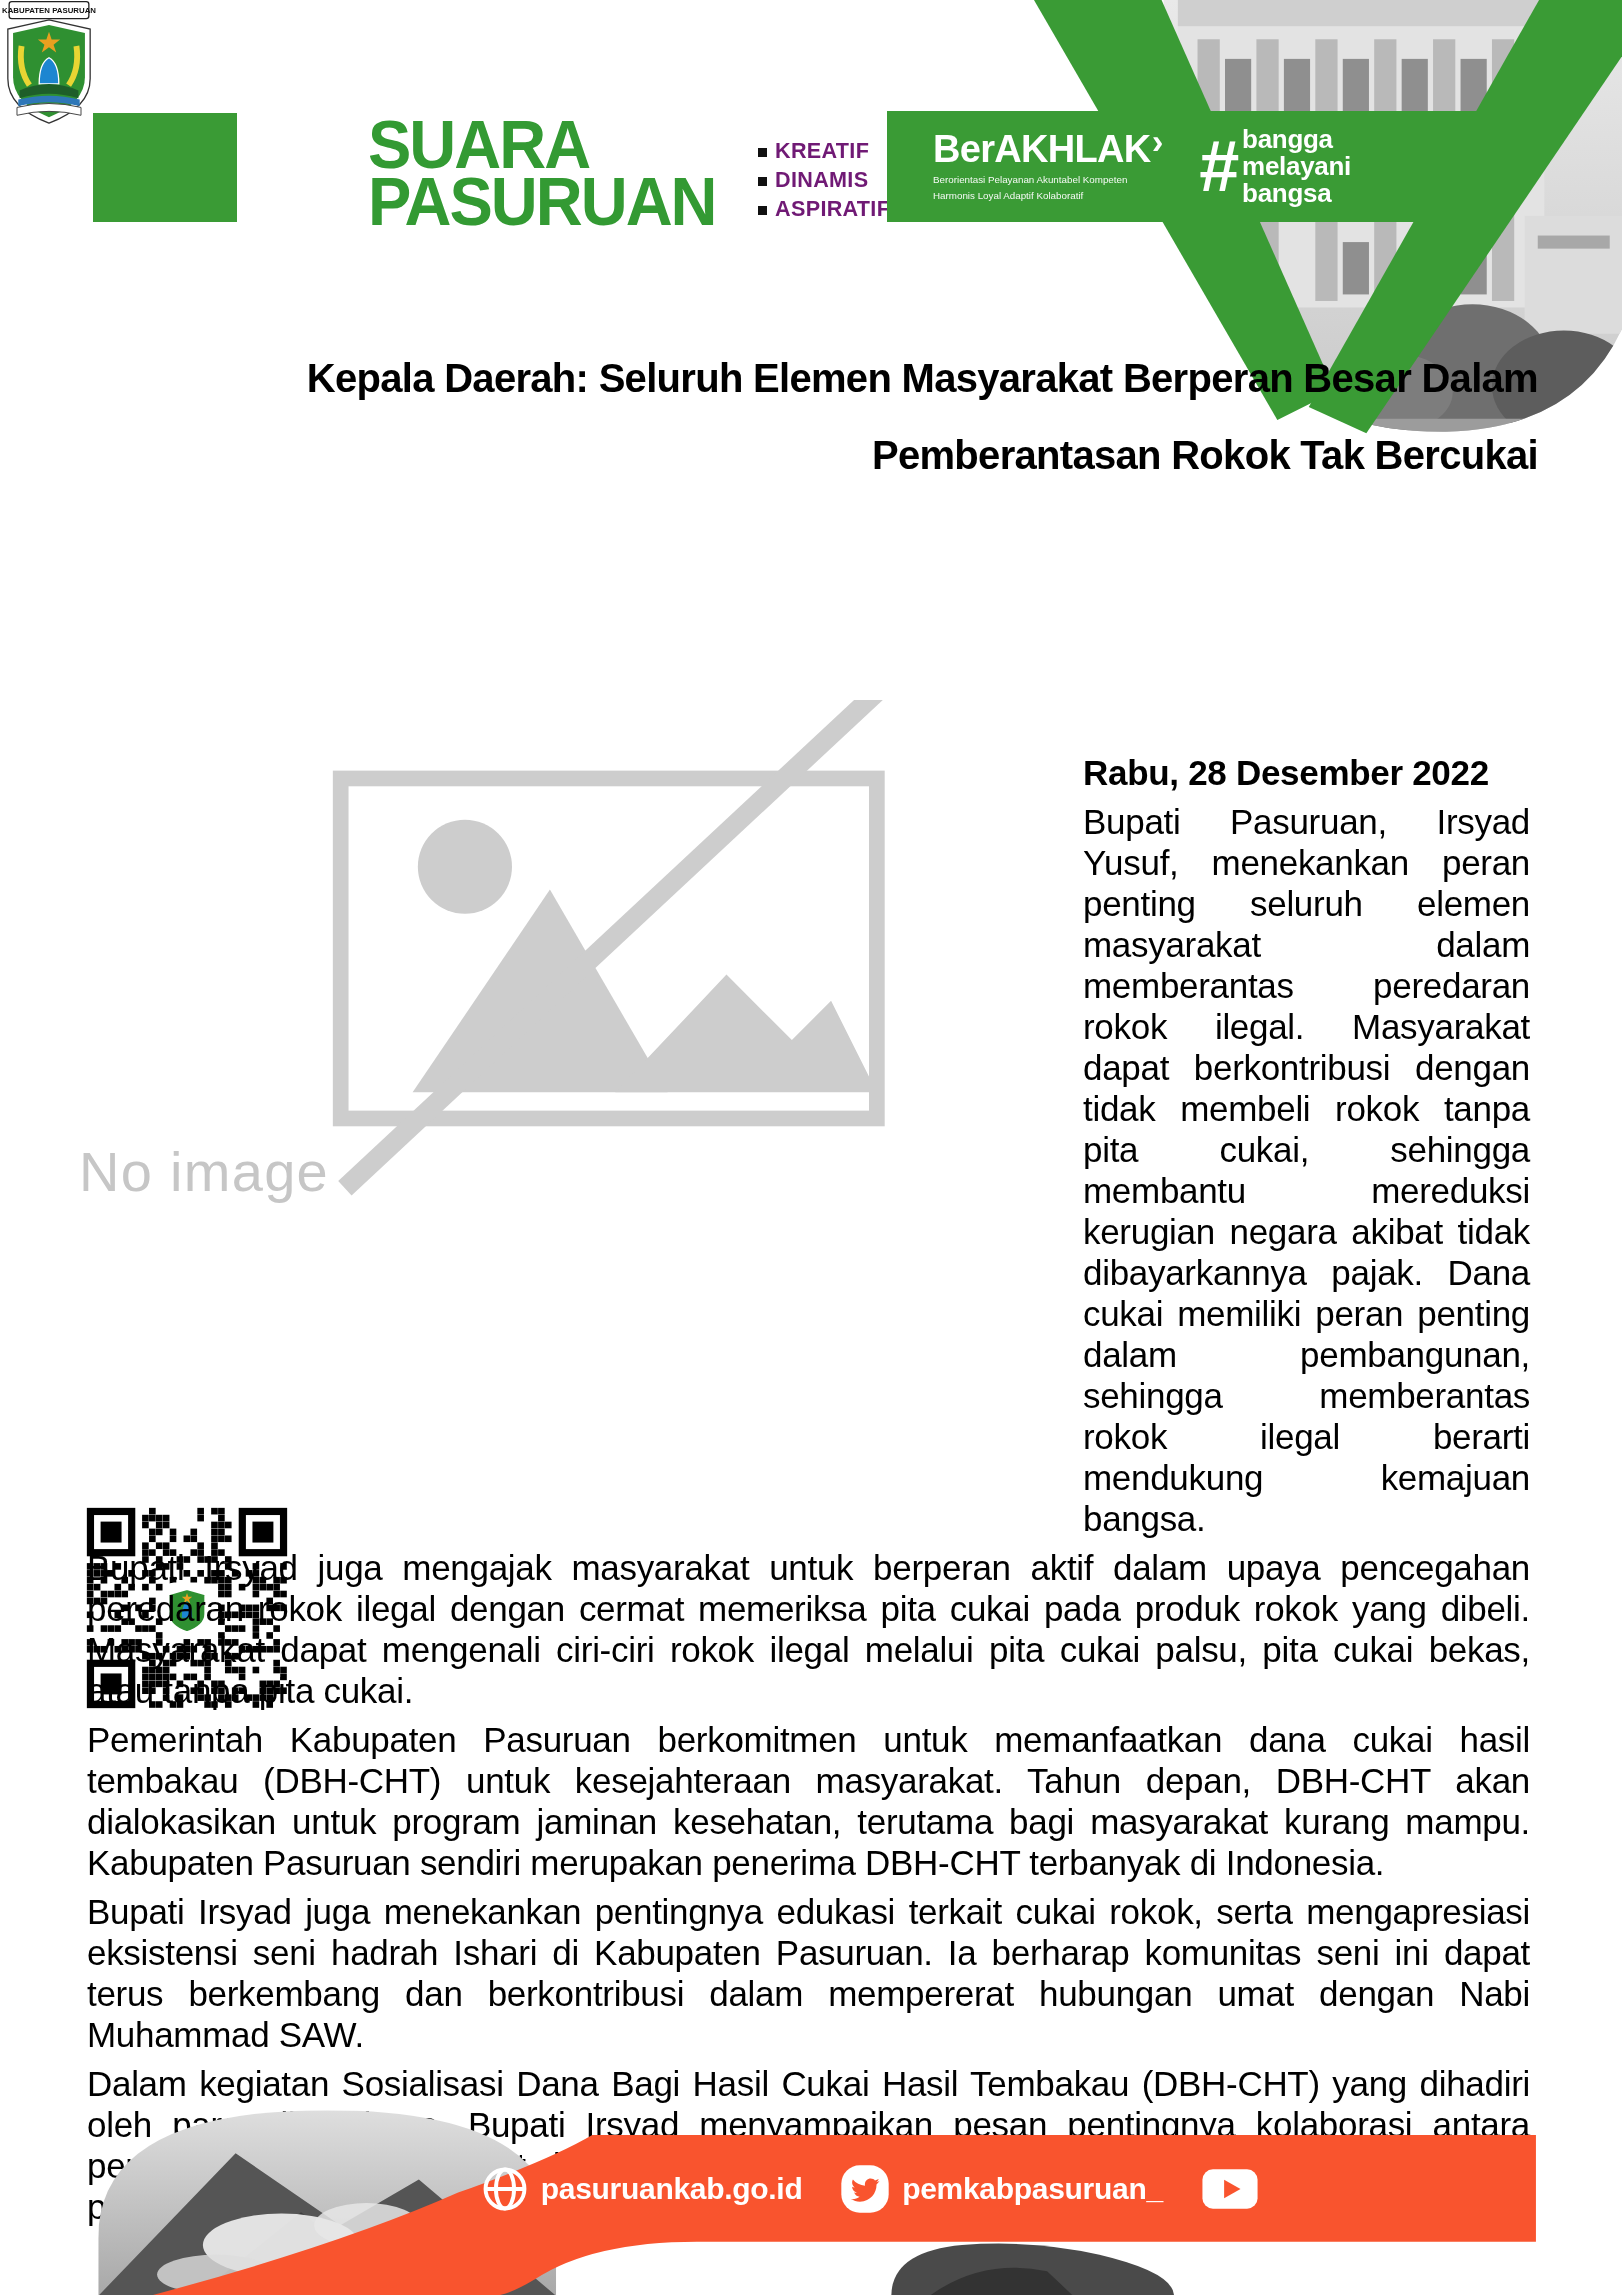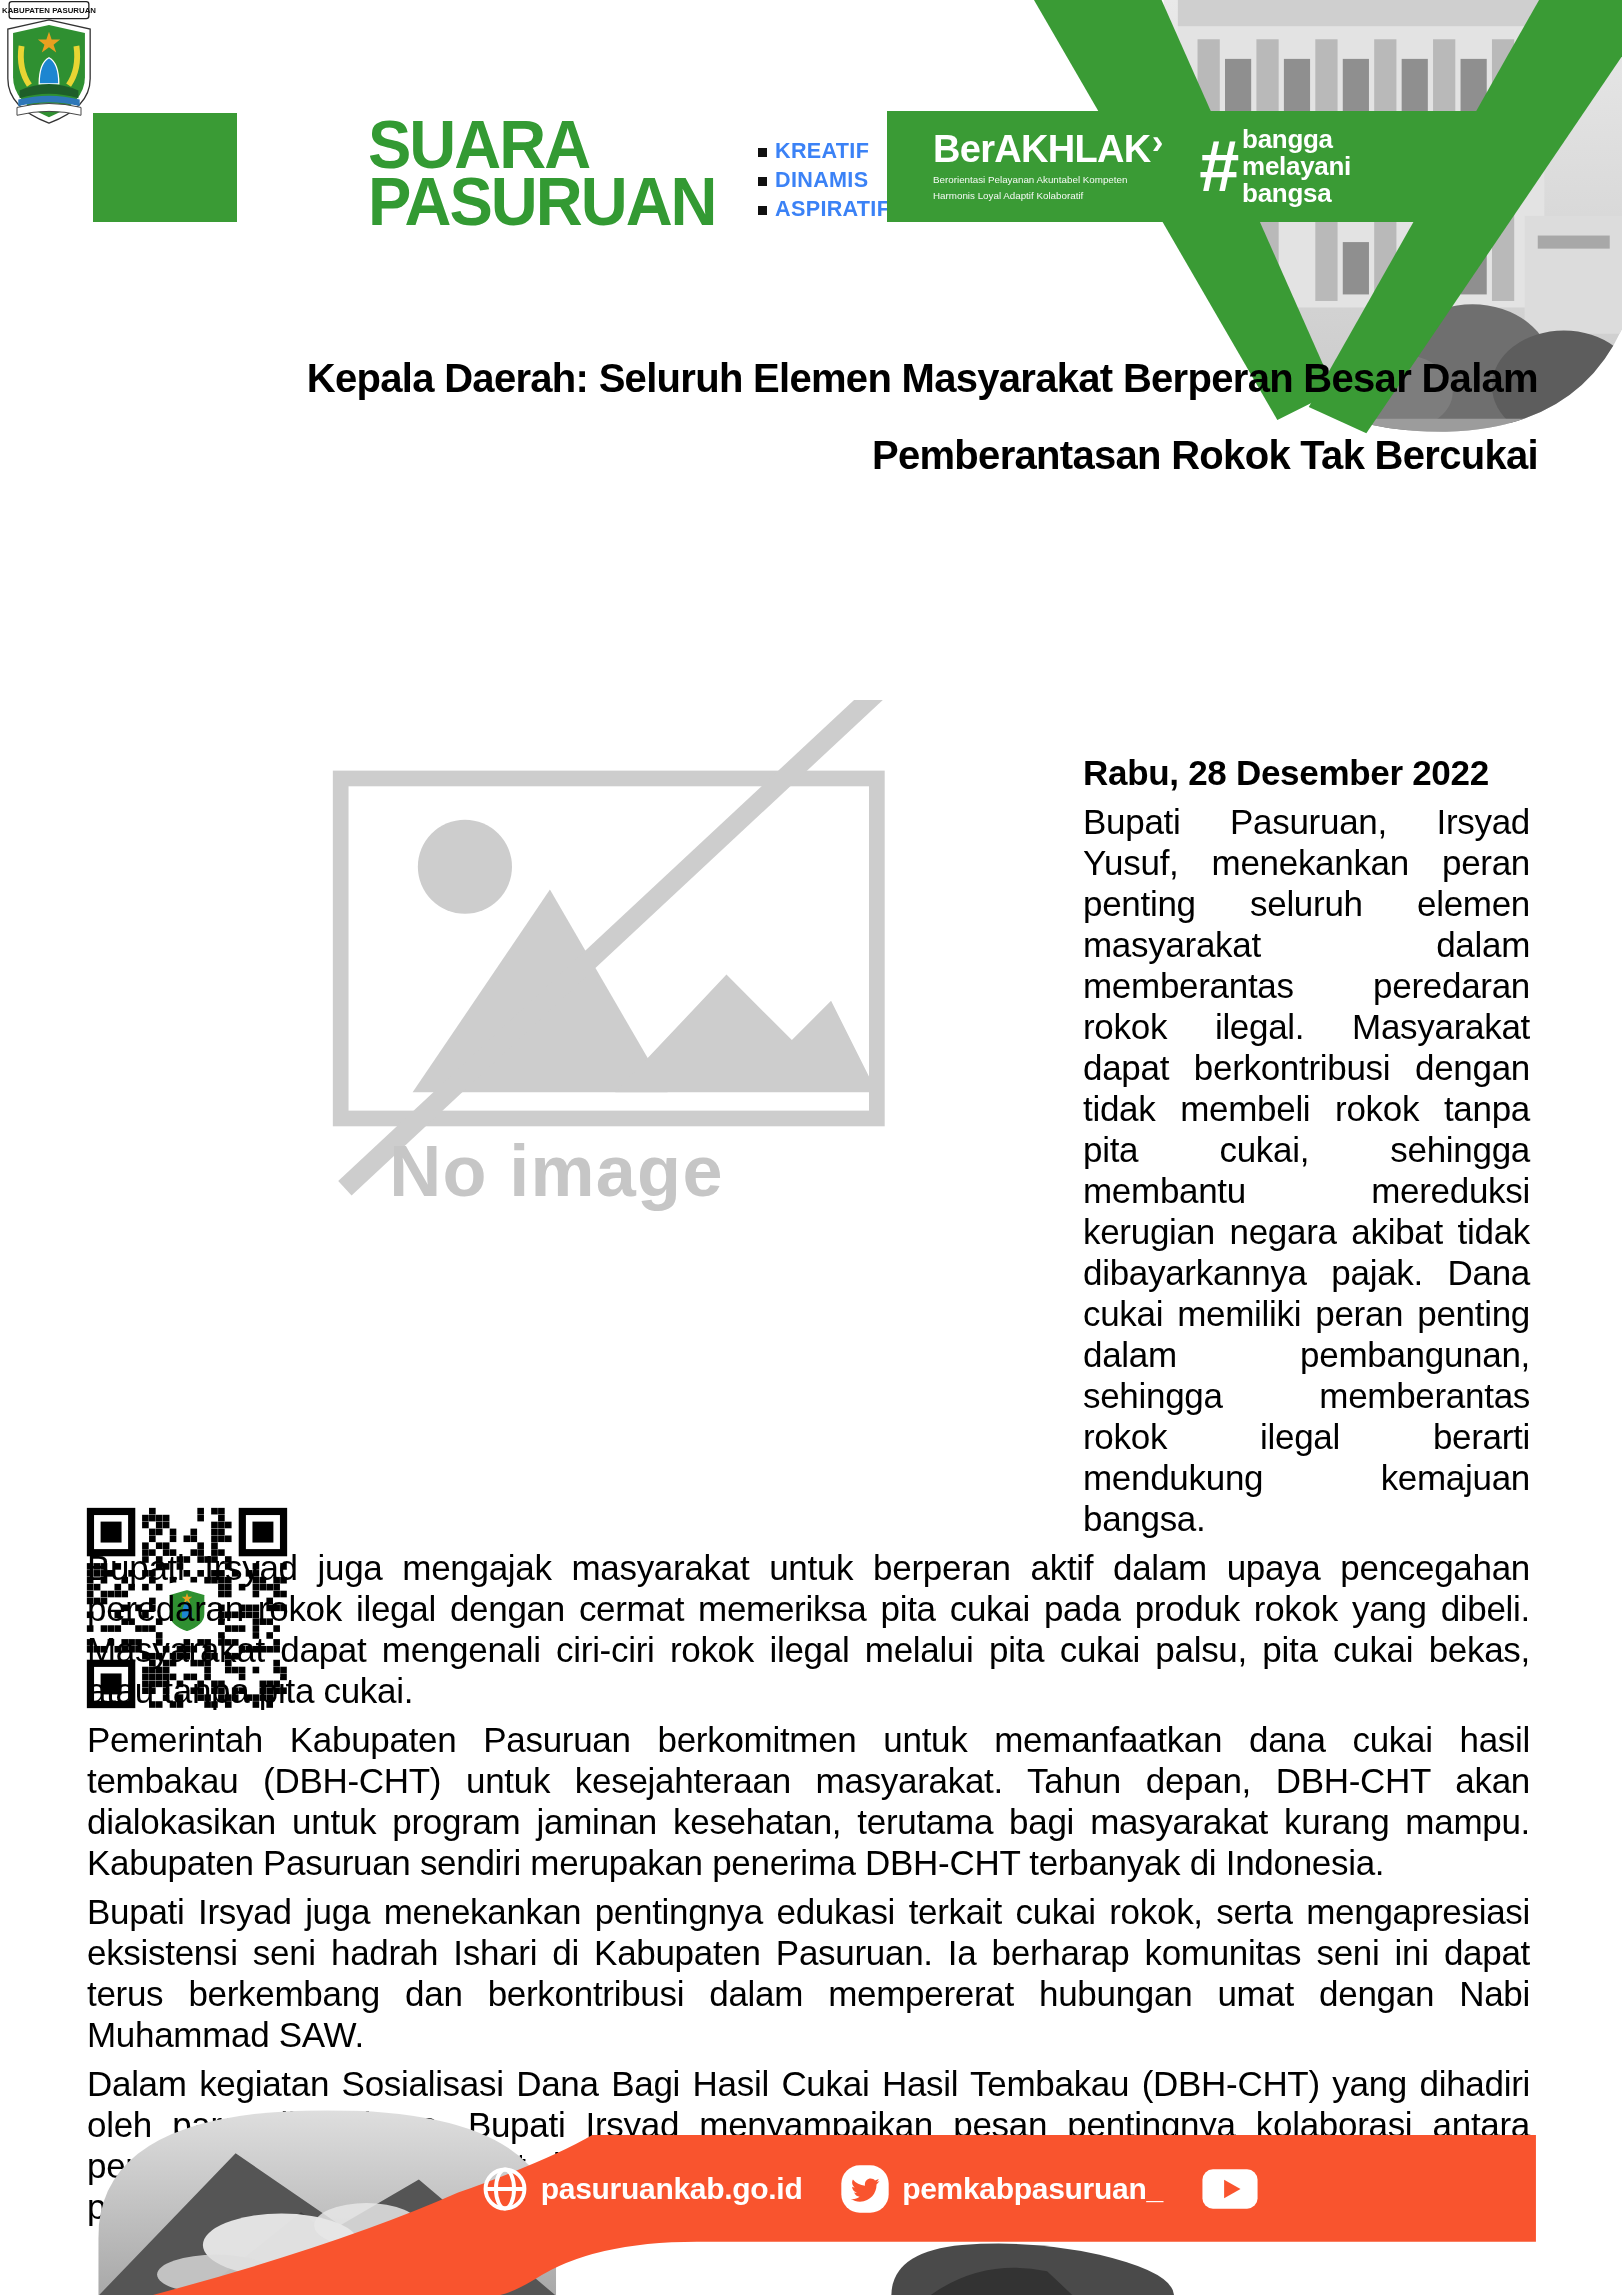--- a/index.html
+++ b/index.html
@@ -8,40 +8,40 @@
     overflow:hidden;font-family:"Liberation Sans","DejaVu Sans",sans-serif;color:#000;
     margin:0 auto;
   }
   
   .masthead{position:absolute;top:0;left:0;width:1623px;height:458px;}
   .masthead svg{position:absolute;top:0;left:0;}
   .green-rect{position:absolute;left:93px;top:113px;width:144px;height:109px;background:#3a9b35;}
   .emblem{position:absolute;left:260px;top:103px;width:98px;height:126px;}
   .logotype{position:absolute;left:368px;top:116px;line-height:55px;color:#339a33;
     font-weight:800;font-size:65px;letter-spacing:-2px;transform:scaleY(1.04);transform-origin:top left;}
-  .tagline{position:absolute;left:758px;top:136px;font-size:21.6px;font-weight:700;color:#3b82f6;line-height:29px;letter-spacing:0.3px;}
+  .tagline{position:absolute;left:758px;top:136px;font-size:21.6px;font-weight:700;color:#701a75;line-height:29px;letter-spacing:0.3px;}
   .tagline .tg{display:block;}
   .tagline .tg::before{content:"";display:inline-block;width:9.2px;height:9.2px;background:#111;margin-right:7.9px;vertical-align:middle;}
   .green-band{position:absolute;left:887px;top:111px;width:592px;height:111px;background:#3a9b35;display:flex;align-items:center;}
   .berakhlak{margin-left:46px;color:#fff;position:relative;}
   .berakhlak .big{font-size:38px;font-weight:800;letter-spacing:-0.7px;line-height:38px;}
   .berakhlak .chev{font-size:35px;font-weight:700;position:relative;top:-9.2px;left:1.3px;}
   .berakhlak .sub{font-size:9.8px;line-height:12.4px;opacity:.95;margin-top:3.9px;}
   .hashtag{display:flex;align-items:center;color:#fff;margin-left:36px;}
   .hashtag .hash{font-size:72px;font-weight:800;font-style:italic;margin-right:3.9px;line-height:65px;}
   .hashtag .words{font-size:26px;font-weight:700;line-height:27px;letter-spacing:-0.3px;}
   
   .article{position:absolute;top:0;left:0;width:1623px;padding:0 85px 0 79px;box-sizing:border-box;}
   h1.title{margin:340px 0 15.7px 0;text-align:right;font-size:40px;line-height:77px;font-weight:700;letter-spacing:-0.7px;}
   .body-flow{font-size:35px;line-height:41px;letter-spacing:-0.3px;text-align:justify;}
   .body-flow p{margin:8px;}
   .left-float{float:left;width:1004px;height:990px;position:relative;}
   .noimg-graphic{position:absolute;left:196px;top:190px;width:661px;height:510px;}
-  .noimg-label{position:absolute;left:0;top:641px;width:955px;text-align:center;
-    color:#c6c6c6;font-size:72px;letter-spacing:1.3px;font-weight:700;}
+  .noimg-label{position:absolute;left:0;top:641px;width:955px;
+    color:#c6c6c6;font-size:56px;letter-spacing:1.3px;font-weight:400;}
   .qr{width:216px;height:216px;margin:0 0 26px 0;}
   p.date{font-weight:700;}
   
   .footer-deco{position:absolute;left:0;top:2029px;width:1623px;height:267px;}
   .footer-row{position:absolute;left:481px;top:2135px;height:107px;display:flex;align-items:center;
     color:#fff;font-weight:700;font-size:30px;letter-spacing:-0.3px;white-space:nowrap;}
   .footer-row .grp{display:flex;align-items:center;margin-right:38px;}
   .footer-row .grp:last-child{margin-right:0;}
   .footer-row svg{margin-right:11.8px;display:block;}
   .footer-row .twin svg{margin-right:6.5px;}

